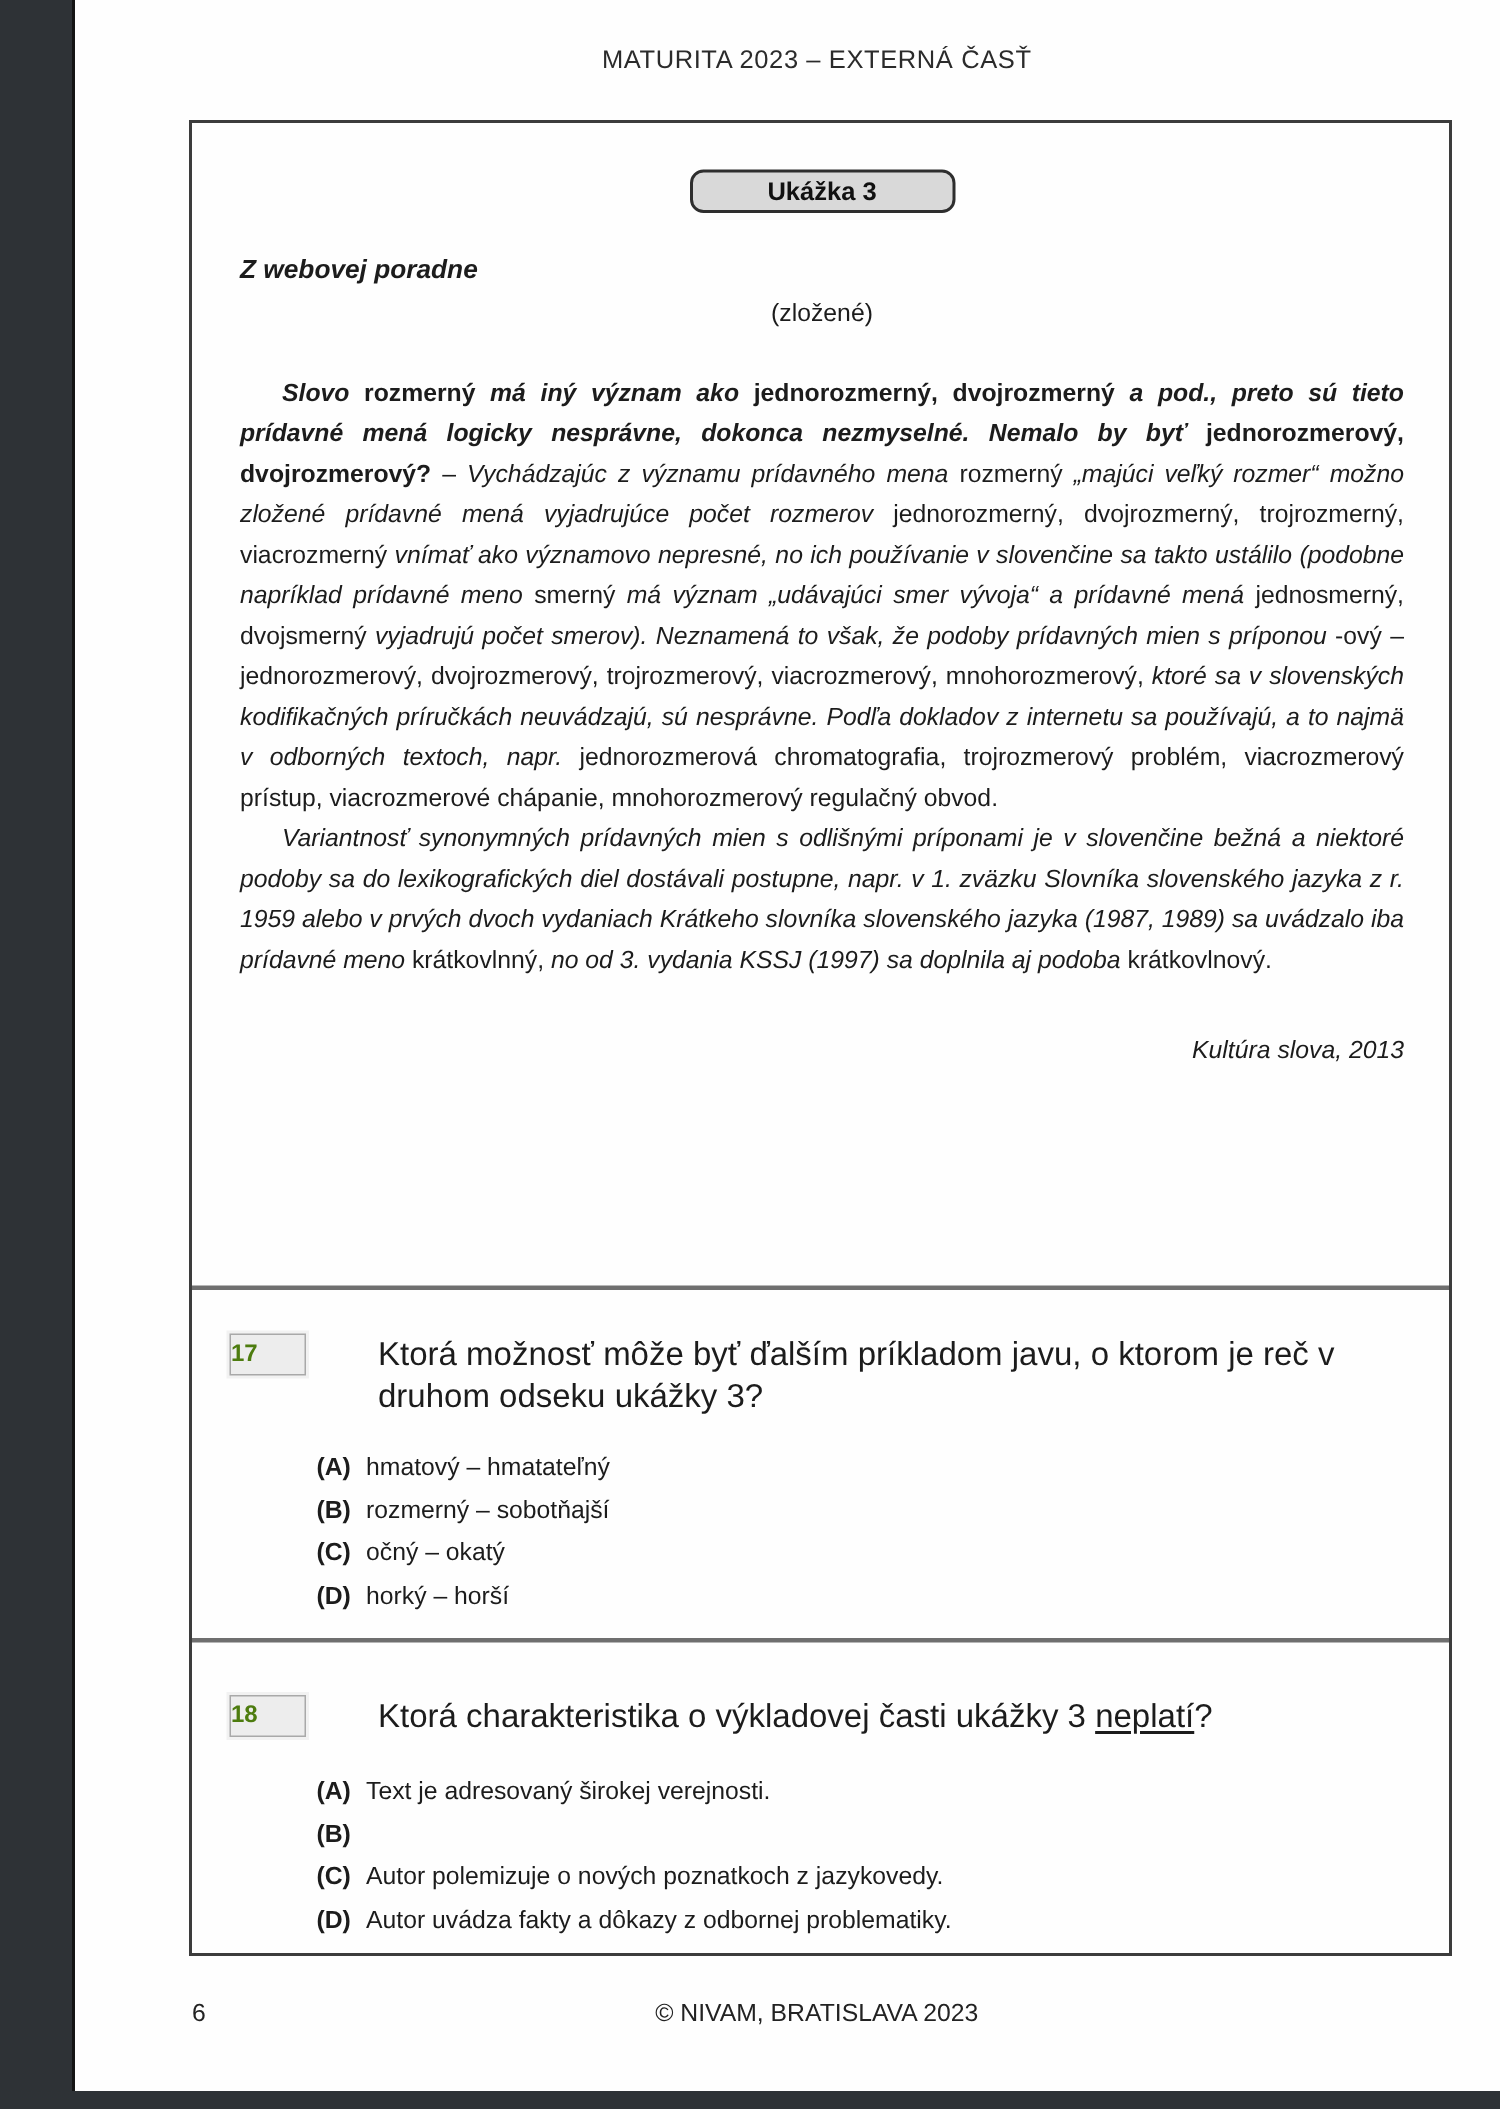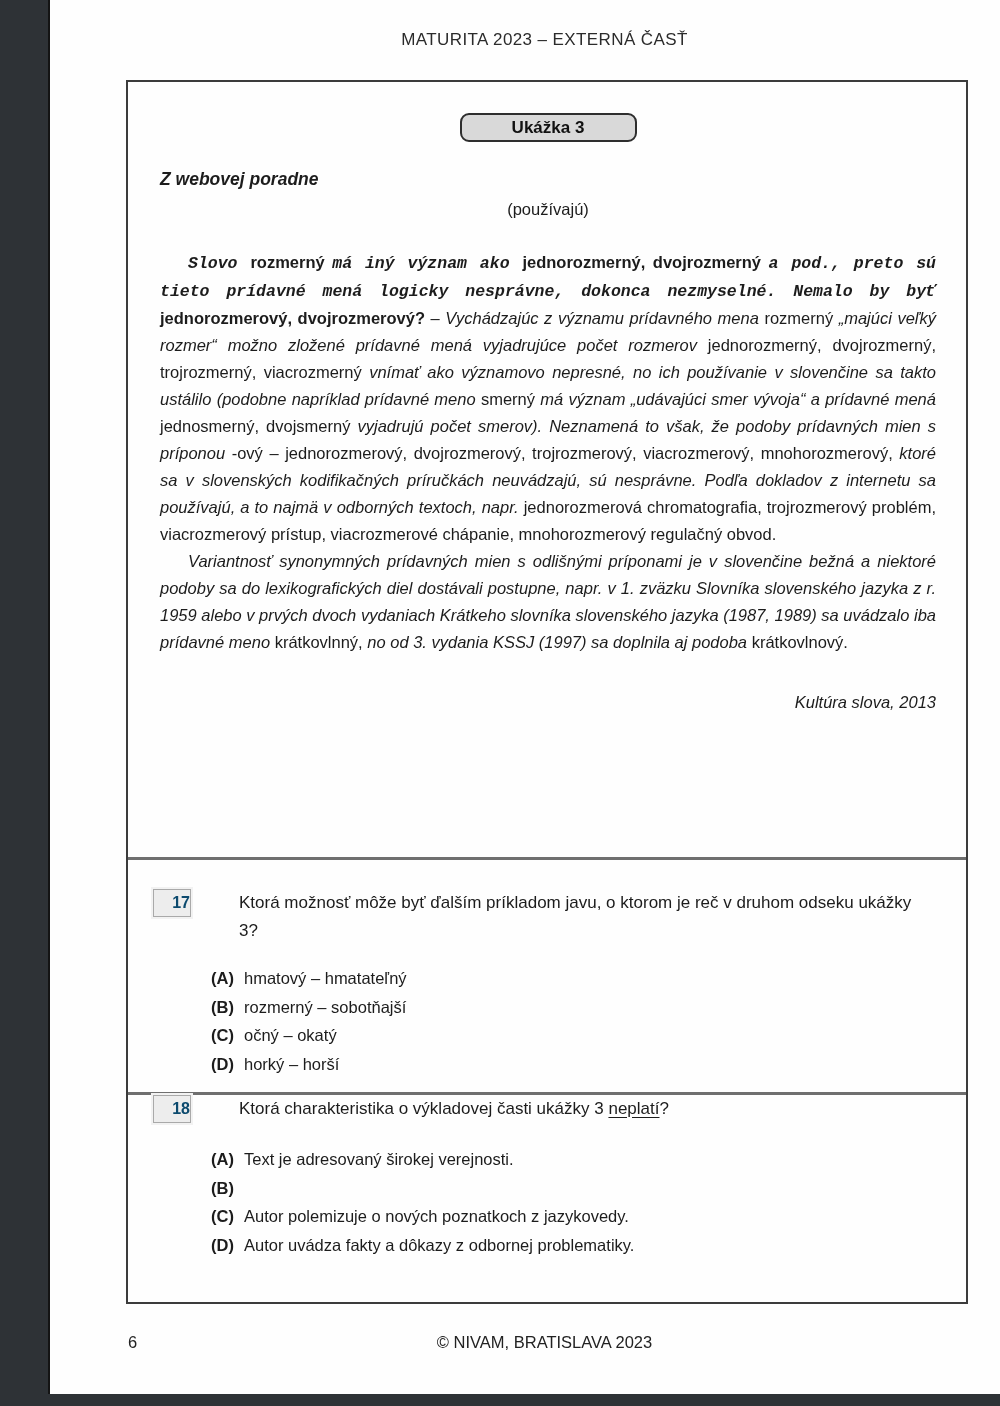--- a/index.html
+++ b/index.html
@@ -67,69 +67,69 @@
     margin-top: 37px;
     text-align: right;
     font-style: italic;
     font-size: 16.5px;
   }
   .sec-q {
     box-sizing: border-box;
     border-top: 3px solid #6f6f6f;
   }
   .sec-q17 { height: 235px; padding-top: 29px; }
-  .sec-q18 { height: 242px; }
+  .sec-q18 { height: 242px; padding-top: 35px; }
   .q-head { display: flex; align-items: flex-start; }
   .q-num {
     flex: none;
     margin-left: 25px;
-    width: 38px; height: 28px;
+    width: 51px; height: 28px;
     box-sizing: border-box;
     background: #ededed;
     border: 1px solid #a9a9a9;
     box-shadow: 0 0 0 2px #f2f2f2;
-    text-align: right;
+    text-align: left;
     font-weight: bold; font-size: 16px; line-height: 26px;
-    color: #0c4a6e;
+    color: #4d7c0f;
   }
   .q-text {
     margin-left: 48px;
     width: 690px;
-    font-size: 17px; line-height: 28px;
+    font-size: 22px; line-height: 28px;
   }
   .options { margin: 19px 0 0 83px; font-size: 16.5px; }
   .sec-q18 .options { margin-top: 22px; }
   .option { display: flex; line-height: 28.6px; }
   .opt-label { flex: none; font-weight: bold; width: 33px; }
   
   .s-r { }
   .s-b { font-weight: bold; }
   .s-i { font-style: italic; }
-  .s-bi { font-weight: bold; font-style: italic; font-family: Liberation Mono, monospace; }
+  .s-bi { font-weight: bold; font-style: italic; }
   .s-u { text-decoration: underline; text-underline-offset: 3px; }
   .footer {
     position: absolute; top: 1333px; left: 0; right: 0;
     font-size: 16.5px; color: #222;
   }
   .page-num { position: absolute; left: 78px; top: 0; }
   .copyright { text-align: center; }
 </style>
 </head>
 <body>
 
 <div class="page">
 
   <div class="doc-header">MATURITA 2023 – EXTERNÁ ČASŤ</div>
 
   <div class="frame">
 
     <div class="sec-excerpt">
       <div class="badge">Ukážka 3</div>
       <div class="excerpt-title">Z webovej poradne</div>
-      <div class="excerpt-subtitle">(používajú)</div>
+      <div class="excerpt-subtitle">(zložené)</div>
       <div class="excerpt-body">
         <p><span class="s-bi">Slovo </span><span class="s-b">rozmerný </span><span class="s-bi">má iný význam ako </span><span class="s-b">jednorozmerný, dvojrozmerný </span><span class="s-bi">a pod., preto sú tieto prídavné mená logicky nesprávne, dokonca nezmyselné. Nemalo by byť </span><span class="s-b">jednorozmerový, dvojrozmerový?</span><span class="s-r"> – </span><span class="s-i">Vychádzajúc z významu prídavného mena </span><span class="s-r">rozmerný </span><span class="s-i">„majúci veľký rozmer“ možno zložené prídavné mená vyjadrujúce počet rozmerov </span><span class="s-r">jednorozmerný, dvojrozmerný, trojrozmerný, viacrozmerný </span><span class="s-i">vnímať ako významovo nepresné, no ich používanie v slovenčine sa takto ustálilo (podobne napríklad prídavné meno </span><span class="s-r">smerný </span><span class="s-i">má význam „udávajúci smer vývoja“ a prídavné mená </span><span class="s-r">jednosmerný, dvojsmerný </span><span class="s-i">vyjadrujú počet smerov). Neznamená to však, že podoby prídavných mien s príponou </span><span class="s-r">-ový – </span><span class="s-r">jednorozmerový, dvojrozmerový, trojrozmerový, viacrozmerový, mnohorozmerový, </span><span class="s-i">ktoré sa v slovenských kodifikačných príručkách neuvádzajú, sú nesprávne. Podľa dokladov z internetu sa používajú, a to najmä v odborných textoch, napr. </span><span class="s-r">jednorozmerová chromatografia, trojrozmerový problém, viacrozmerový prístup, viacrozmerové chápanie, mnohorozmerový regulačný obvod.</span></p>
         <p><span class="s-i">Variantnosť synonymných prídavných mien s odlišnými príponami je v slovenčine bežná a niektoré podoby sa do lexikografických diel dostávali postupne, napr. v 1. zväzku Slovníka slovenského jazyka z r. 1959 alebo v prvých dvoch vydaniach Krátkeho slovníka slovenského jazyka (1987, 1989) sa uvádzalo iba prídavné meno </span><span class="s-r">krátkovlnný, </span><span class="s-i">no od 3. vydania KSSJ (1997) sa doplnila aj podoba </span><span class="s-r">krátkovlnový.</span></p>
       </div>
       <div class="source">Kultúra slova, 2013</div>
     </div>
 
     <div class="sec-q sec-q17">
       <div class="q-head">
         <div class="q-num">17</div>

